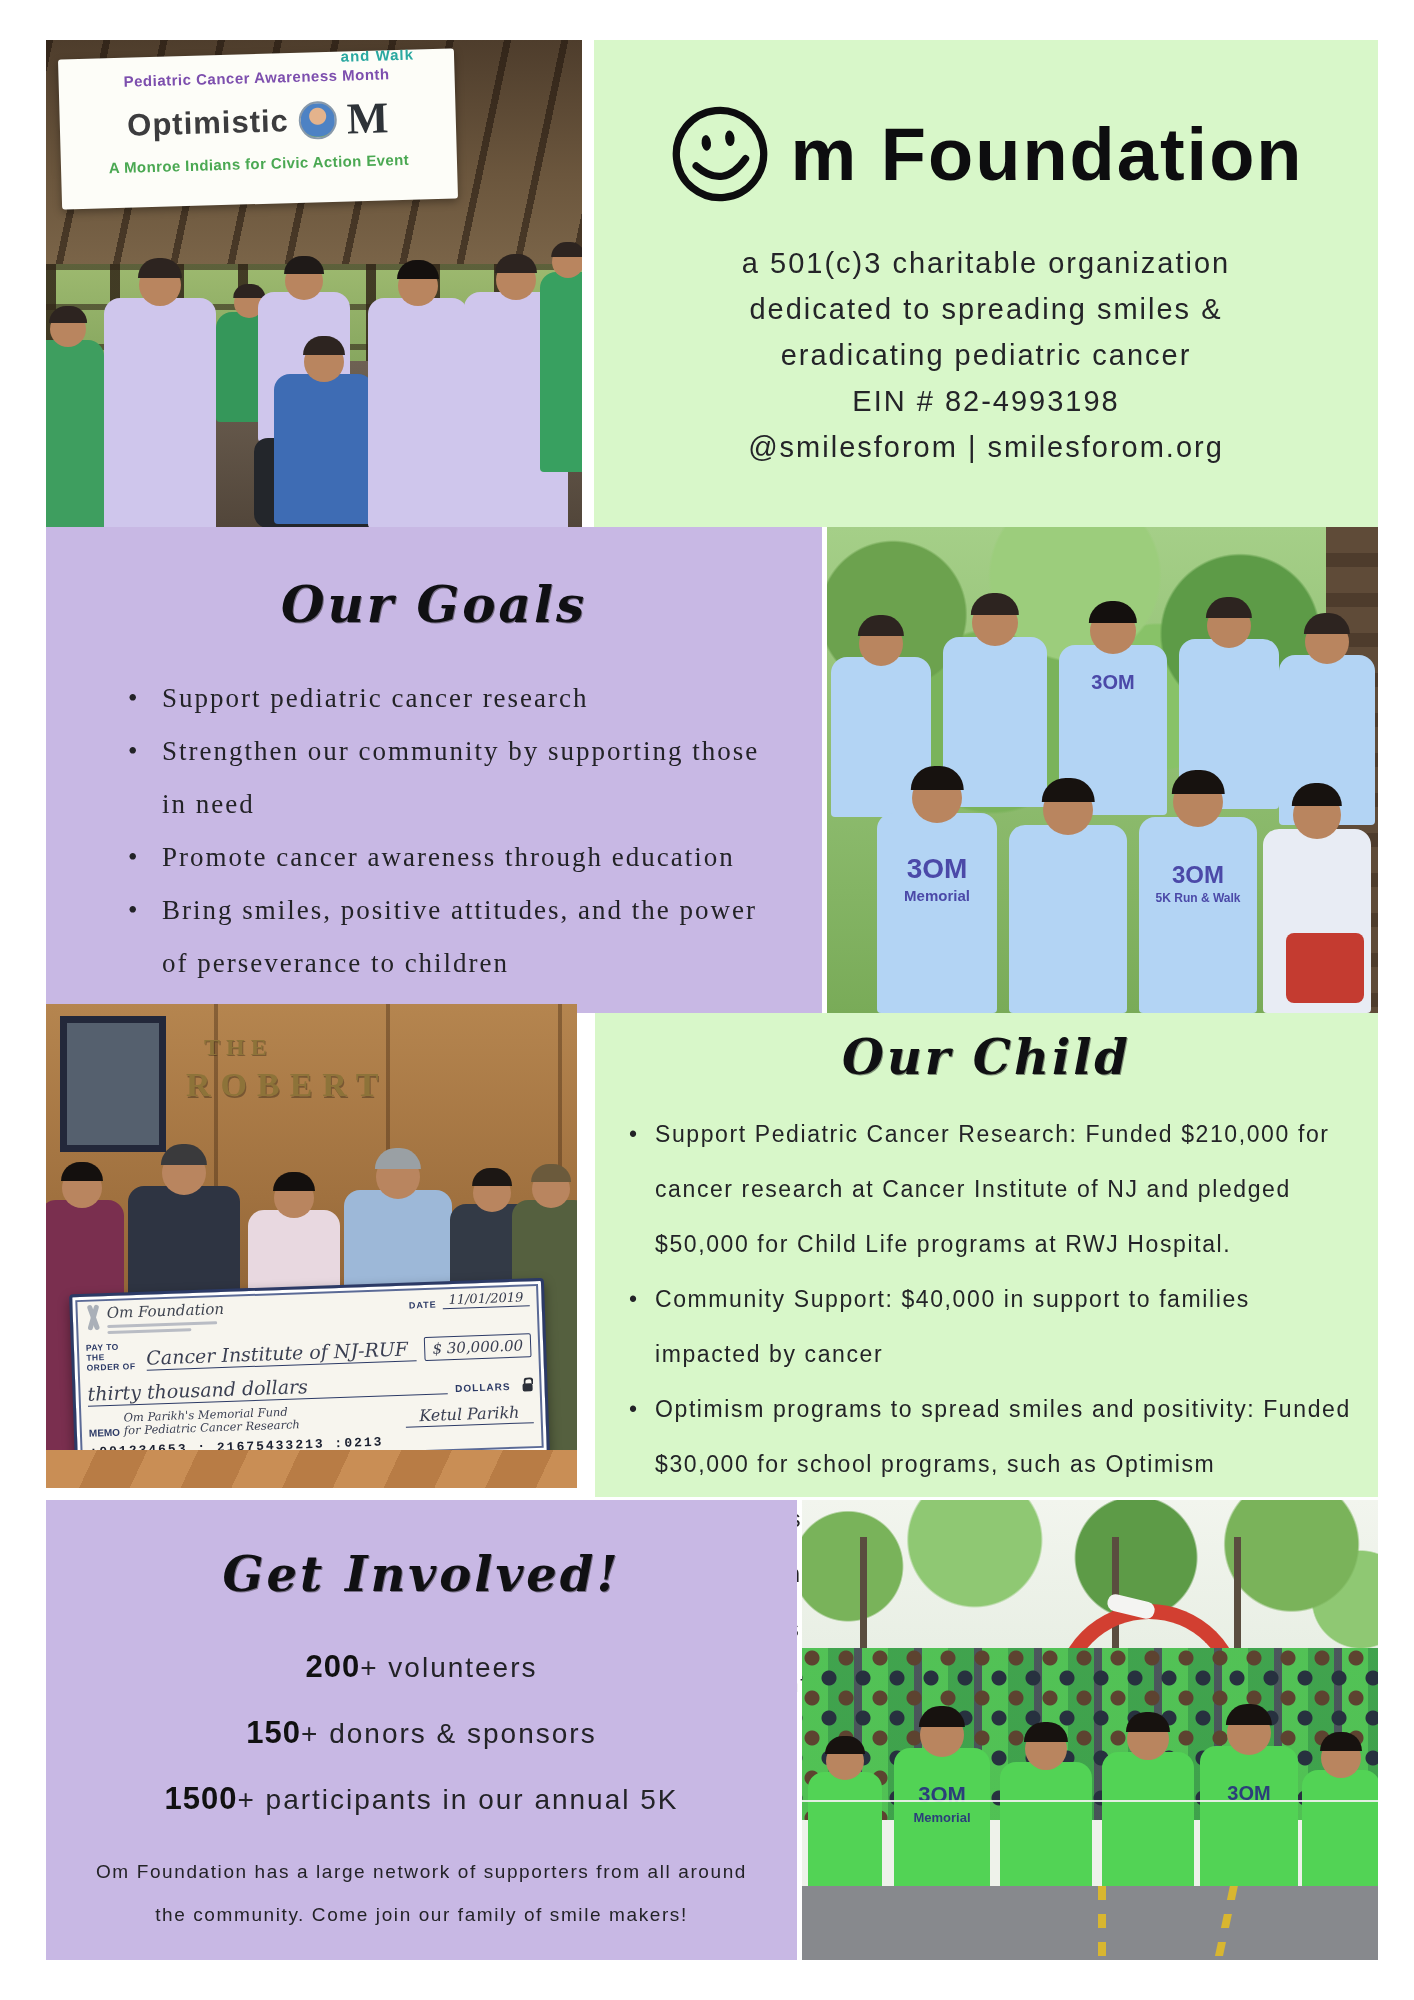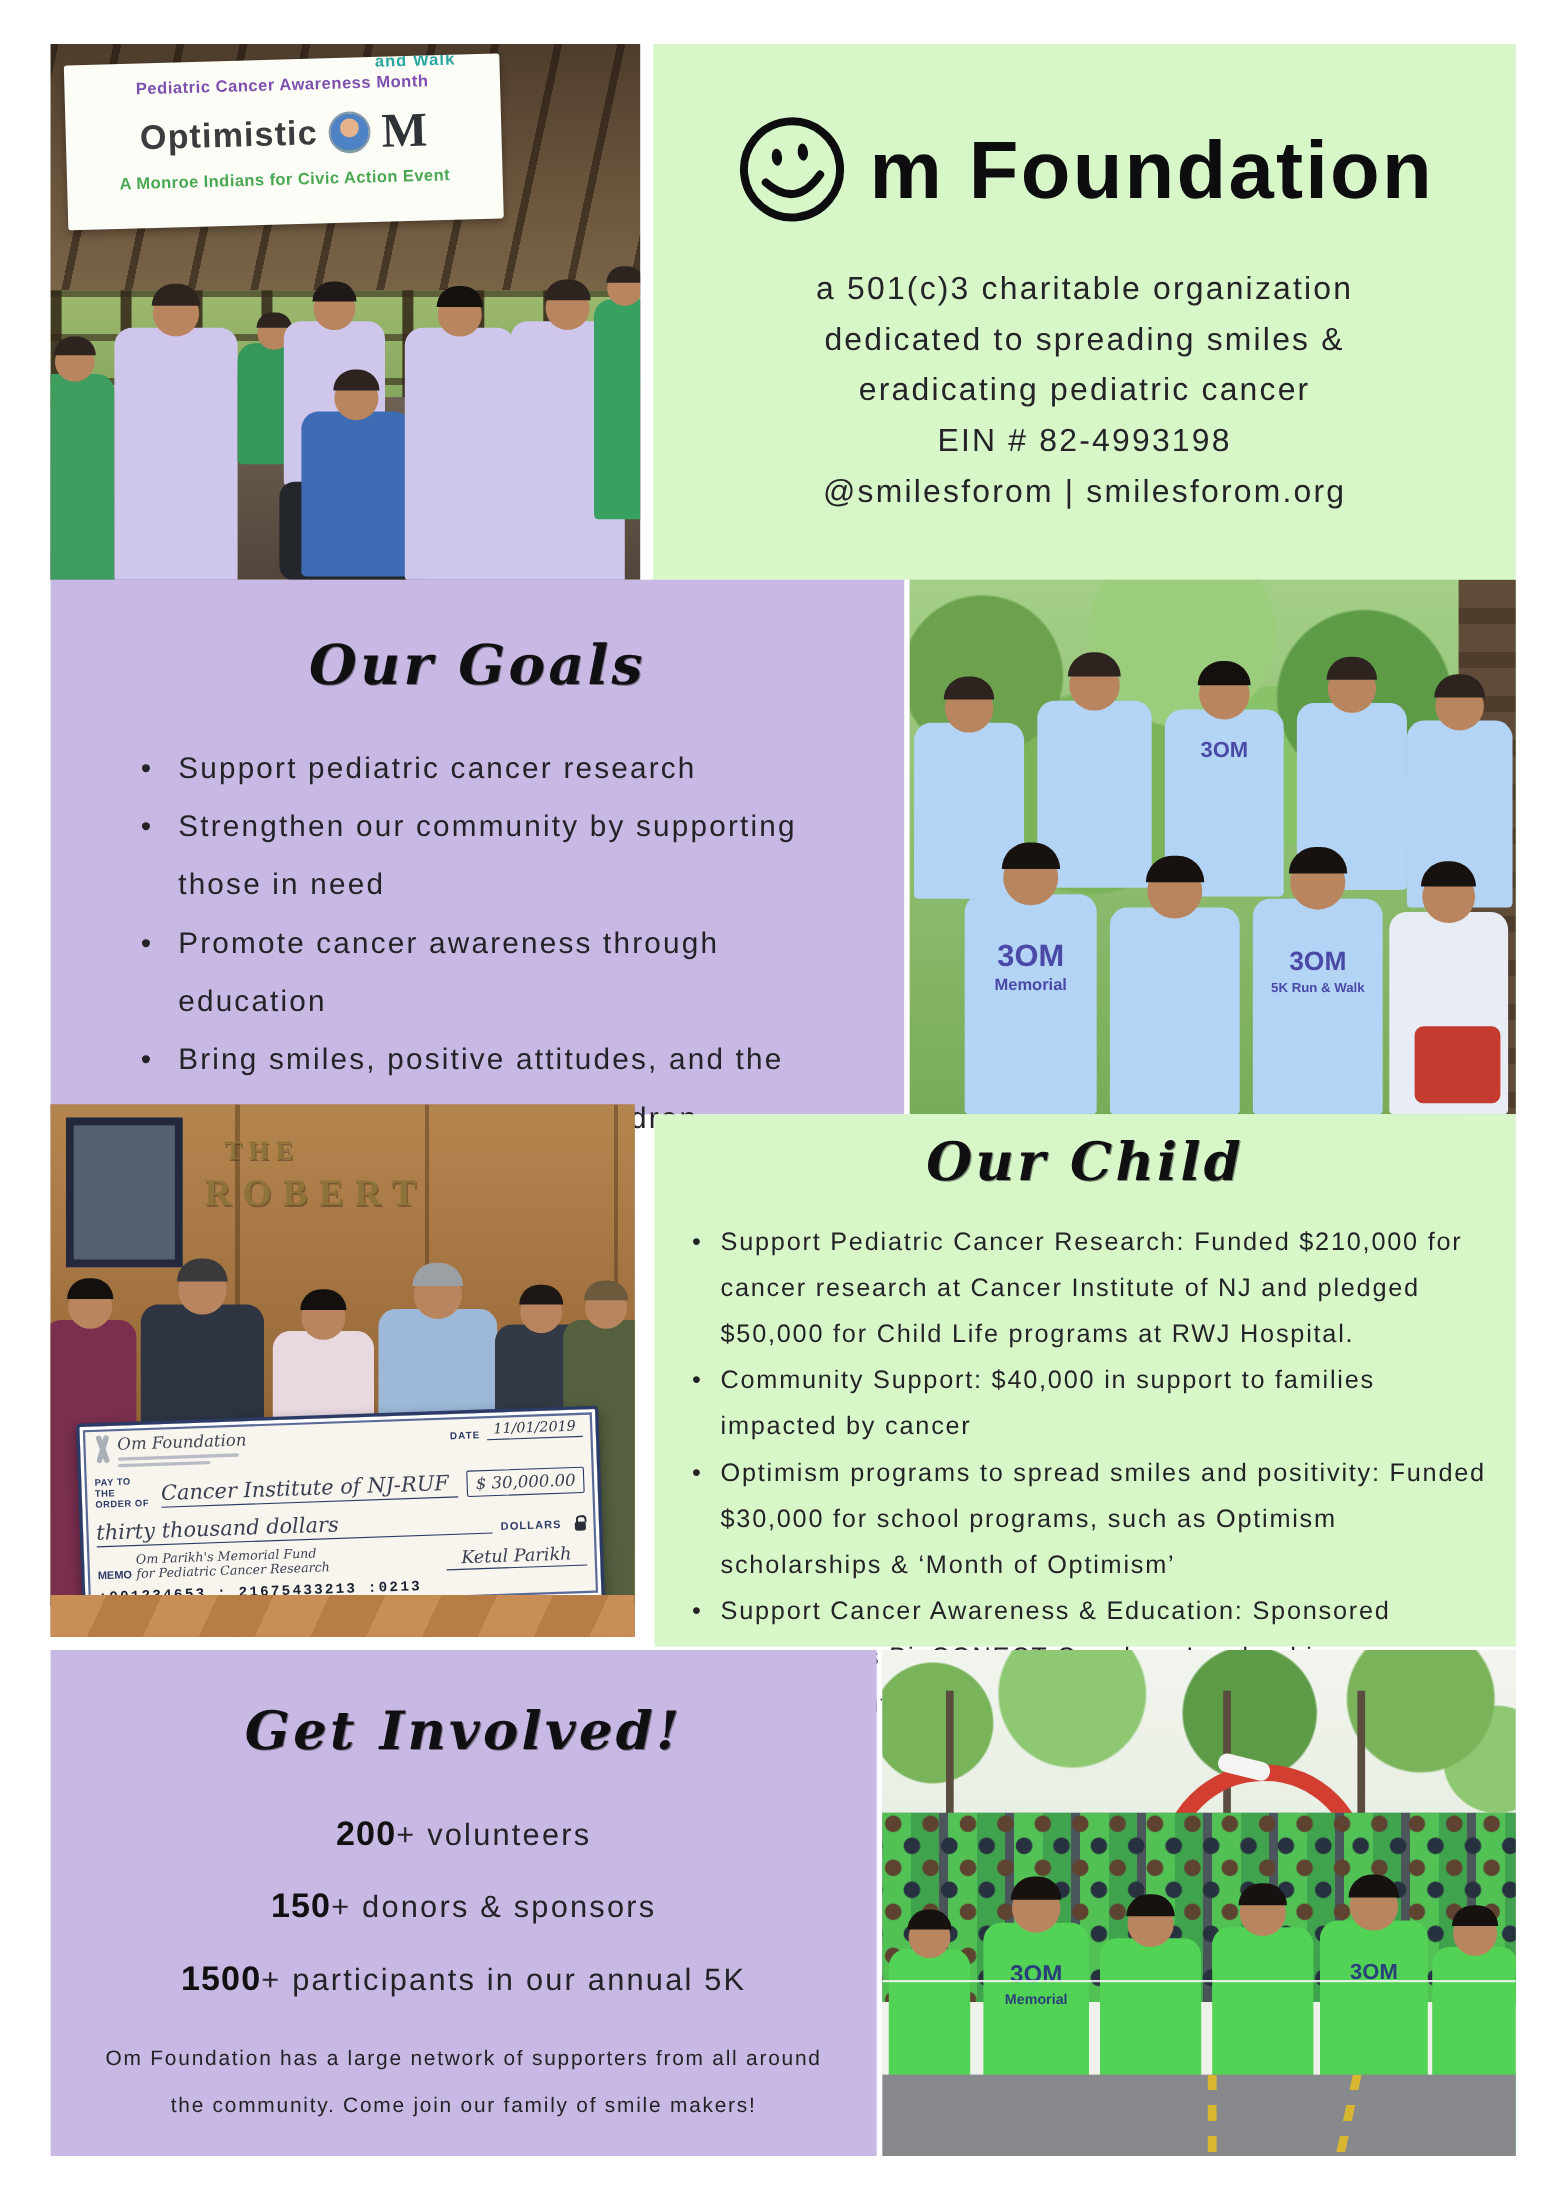--- a/index.html
+++ b/index.html
@@ -18,29 +18,29 @@
   .tagline{margin-top:34px;text-align:center;font-size:29px;line-height:46px;letter-spacing:2px;color:#242428;}
 
   
   .script-heading{font-family:"DejaVu Serif",serif;font-style:italic;font-weight:700;
                   text-align:center;color:#101013;text-shadow:1px 1px 0 rgba(20,20,20,.45);}
 
   
   .goals-panel{left:46px;top:527px;width:776px;height:486px;}
   .goals-panel .script-heading{font-size:50px;margin-top:48px;letter-spacing:3px;}
   .goals-list{list-style:none;margin:38px 0 0 0;padding:0 40px 0 82px;
-              font-size:27px;line-height:53px;letter-spacing:2px;color:#232327;}
+              font-size:27px;line-height:53px;letter-spacing:2px;color:#232327;font-family:Liberation Serif, serif;}
   .goals-list li{position:relative;padding-left:34px;max-width:650px;}
   .goals-list li::before{content:"•";position:absolute;left:0;top:0;}
 
   
   .work-panel{left:595px;top:1013px;width:783px;height:484px;}
   .work-panel .script-heading{font-size:48px;margin-top:16px;letter-spacing:3px;}
   .work-list{list-style:none;margin:22px 0 0 0;padding:0 18px 0 34px;
-             font-size:23px;line-height:42px;letter-spacing:1.6px;color:#232327;}
+             font-size:23px;line-height:55px;letter-spacing:1.6px;color:#232327;}
   .work-list li{position:relative;padding-left:26px;max-width:730px;}
   .work-list li::before{content:"•";position:absolute;left:0;top:0;}
 
   
   .involved-panel{left:46px;top:1500px;width:751px;height:460px;}
   .involved-panel .script-heading{font-size:48px;margin-top:46px;letter-spacing:3px;}
   .stats{margin-top:32px;text-align:center;font-size:28px;letter-spacing:2px;line-height:65px;color:#232327;}
   .stats b{font-size:31px;font-weight:700;letter-spacing:1px;color:#111;}
   .involved-par{margin:18px auto 0 auto;max-width:660px;text-align:center;
                 font-size:19px;line-height:43px;letter-spacing:1.6px;color:#232327;}

